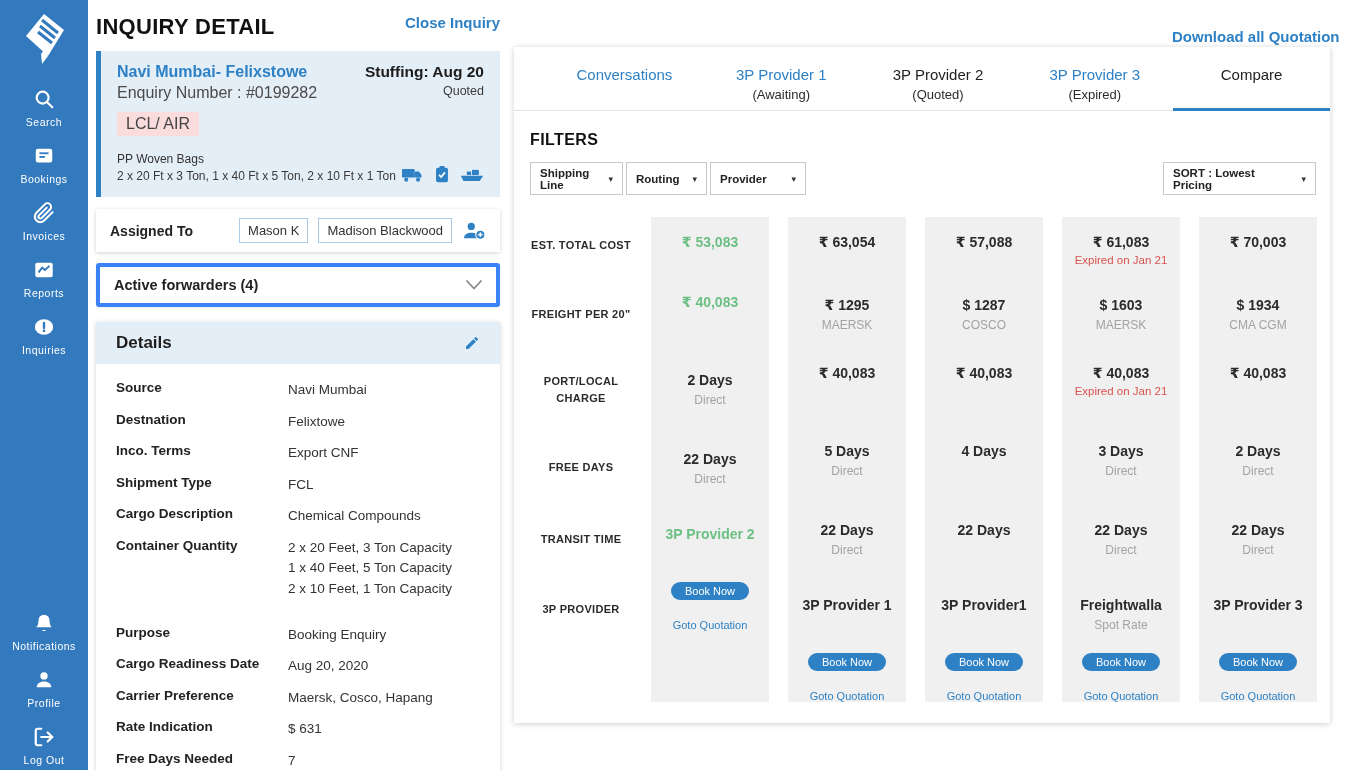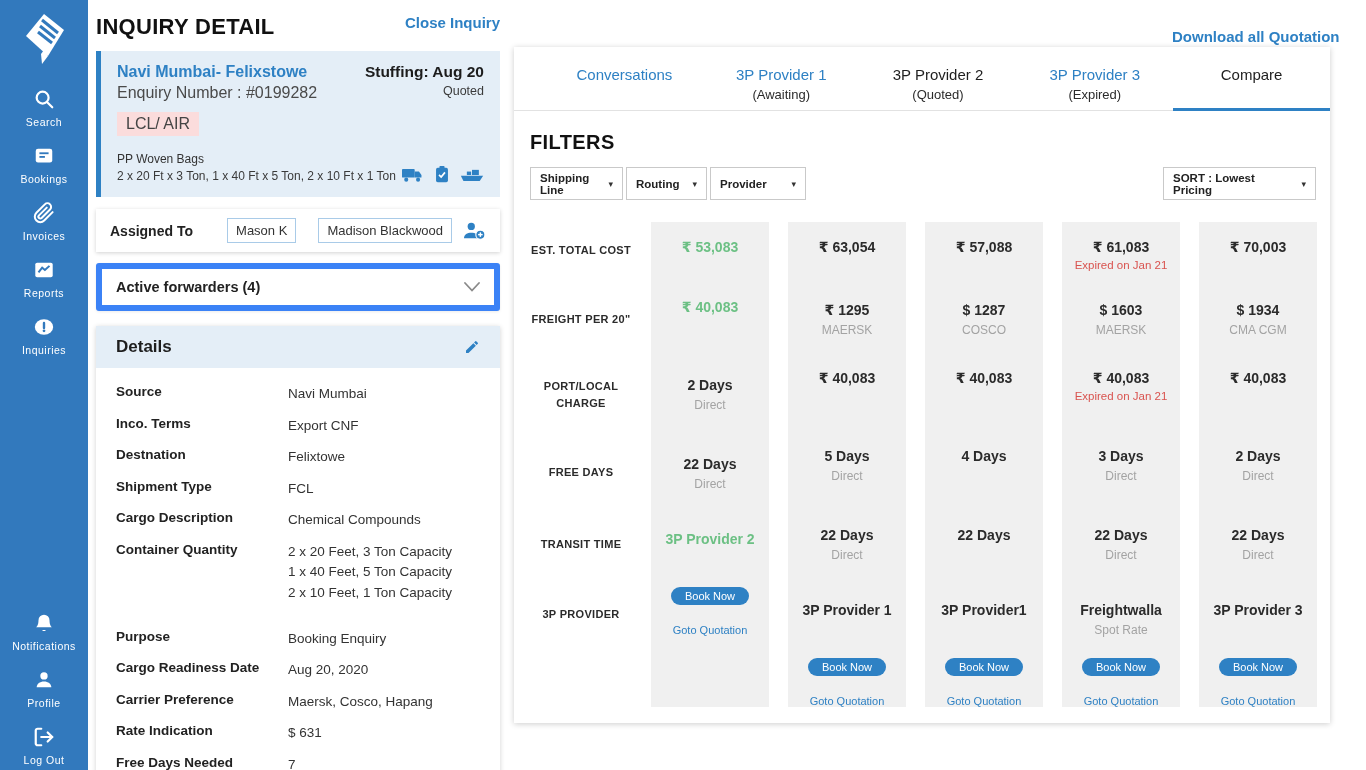--- a/index.html
+++ b/index.html
@@ -31,25 +31,25 @@
   .status-quoted { font-size:12.5px; color:#3a3a3a; }
   .badge { display:inline-block; margin-top:10px; background:#fbdcdc; color:#444; font-size:16px; padding:3px 9px; }
   .cargo-row { display:flex; justify-content:space-between; align-items:flex-end; margin-top:16px; }
   .cargo-name { font-size:12px; color:#333; }
   .cargo-detail { font-size:12px; color:#3a3a3a; margin-top:3px; }
   .cargo-icons { display:flex; gap:11px; align-items:center; }
 
   .assigned-card { margin-top:12px; background:#fff; box-shadow:0 1px 4px rgba(0,0,0,.18);
     padding:9px 14px; display:flex; align-items:center; }
   .assigned-label { font-size:14px; font-weight:700; color:#222; }
-  .chips { margin-left:auto; display:flex; gap:22px; align-items:center; }
+  .chips { margin-left:auto; display:flex; gap:10px; align-items:center; }
   .chip { border:1px solid #a9cbe8; padding:4px 8px; font-size:13px; color:#333; cursor:pointer; }
   .addperson { margin-left:10px; cursor:pointer; display:flex; }
 
-  .forwarders-box { margin-top:11px; border:6px solid #3b82f6; border-radius:3px;
+  .forwarders-box { margin-top:11px; border:4px solid #3b82f6; border-radius:3px;
     padding:10px 14px; display:flex; justify-content:space-between; align-items:center;
     background:#fff; box-shadow:0 1px 3px rgba(0,0,0,.08); cursor:pointer; }
   .forwarders-label { font-size:14.5px; font-weight:700; color:#222; }
 
   .details-card { margin-top:15px; background:#fff; box-shadow:0 1px 5px rgba(0,0,0,.18); }
   .details-head { background:#e4eef7; padding:11px 20px; display:flex; justify-content:space-between; align-items:center; }
   .details-title { font-size:17px; font-weight:700; color:#1e1e1e; }
   .details-body { padding:16px 20px 18px 20px; }
   .d-row { display:flex; margin-bottom:11.5px; }
   .d-label { width:172px; font-size:13.5px; font-weight:700; color:#222; flex-shrink:0; }
@@ -62,21 +62,21 @@
     background:#fff; box-shadow:0 1px 6px rgba(0,0,0,.2); }
   .tabs { display:flex; height:64px; border-bottom:1px solid #e2e2e2;padding-left:32px; }
   .tab { flex:1; text-align:center; padding-top:19px; cursor:pointer; position:relative; }
   .tab-label { font-size:15px; }
   .tab-blue .tab-label { color:#2e81c4; }
   .tab-dark .tab-label { color:#1e1e1e; }
   .tab-sub { font-size:13px; color:#2b2b2b; margin-top:4px; }
   .tab-active::after { content:""; position:absolute; left:0; right:0; bottom:-1px; height:3px; background:#2e81c4; }
 
   .panel-body { padding:20px 14px 0 16px; }
-  .filters-title { font-size:20px; font-weight:700; color:#111; letter-spacing:.4px; }
+  .filters-title { font-size:16px; font-weight:700; color:#111; letter-spacing:.4px; }
   .filterrow { display:flex; margin-top:13px; align-items:center; }
   .dropdown { border:1px solid #c9c9c9; height:33px; display:flex; align-items:center;
     justify-content:space-between; padding:0 9px; font-size:11.5px; font-weight:700;
     color:#222; background:#fff; cursor:pointer; margin-right:3px; }
   .dd1 { width:93px; } .dd2 { width:81px; } .dd3 { width:96px; }
   .sort-dd { margin-left:auto; width:153px; margin-right:0; }
   .caret { font-size:9px; color:#333; margin-left:6px; }
 
   .comparetable { display:grid; grid-template-columns:102px repeat(5,118px); column-gap:19px; margin-top:22px; }
   .labelcol { display:flex; flex-direction:column; }
@@ -252,26 +252,26 @@
       <svg width="16" height="16" viewBox="0 0 24 24" fill="#2e81c4">
         <path d="M3 17.25V21h3.75L17.8 9.94l-3.75-3.75L3 17.25zM20.7 7.04a1 1 0 0 0 0-1.41l-2.34-2.34a1 1 0 0 0-1.41 0l-1.83 1.83 3.75 3.75 1.83-1.83z"></path>
       </svg>
     </div>
     <div class="details-body">
       <div class="d-row">
           <div class="d-label">Source</div>
           <div class="d-value">Navi Mumbai</div>
         </div>
       <div class="d-row">
+          <div class="d-label">Destnation</div>
+          <div class="d-value">Felixtowe</div>
+        </div>
+      <div class="d-row">
           <div class="d-label">Inco. Terms</div>
           <div class="d-value">Export CNF</div>
-        </div>
-      <div class="d-row">
-          <div class="d-label">Destnation</div>
-          <div class="d-value">Felixtowe</div>
         </div>
       <div class="d-row">
           <div class="d-label">Shipment Type</div>
           <div class="d-value">FCL</div>
         </div>
       <div class="d-row">
           <div class="d-label">Cargo Description</div>
           <div class="d-value">Chemical Compounds</div>
         </div>
       <div class="d-row d-multiline">

